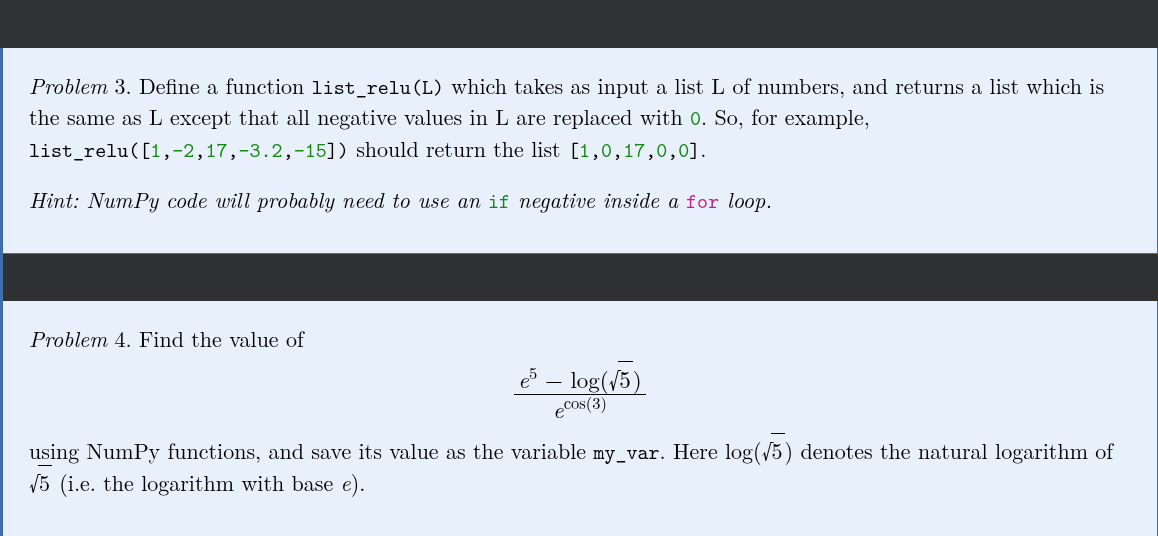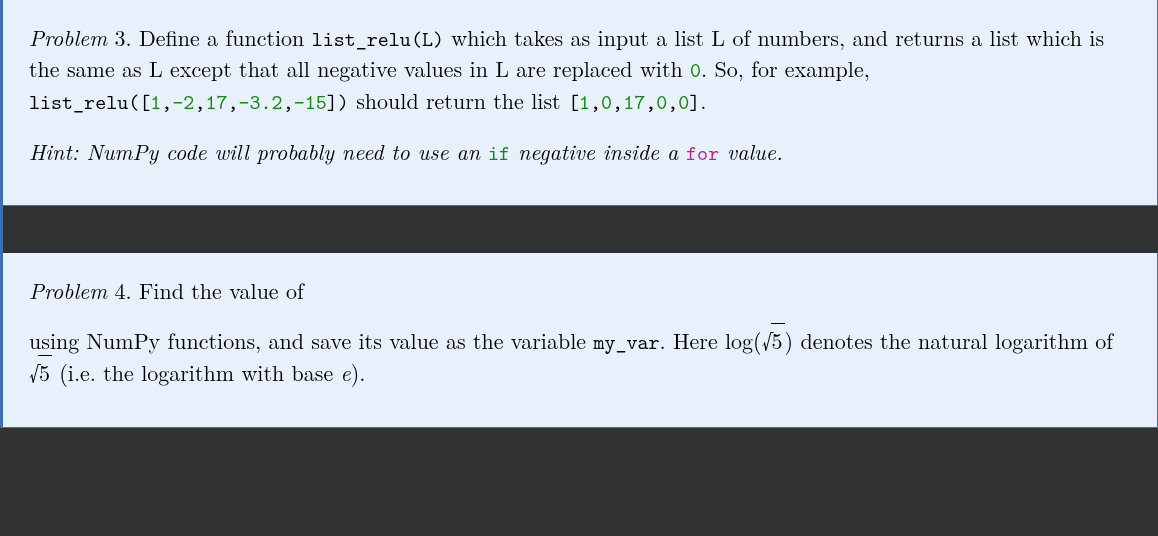--- a/index.html
+++ b/index.html
@@ -15,20 +15,21 @@
   .cell {
     background: #e8f0fb;
     border: 1px solid #3a6fb0;
     border-left: 3px solid #3a6fb0;
     padding: 22px 26px 24px 26px;
     box-sizing: border-box;
     position: relative;
   }
   .cell.first {
     border-top: none;
+    margin-top: 48px;
   }
   .cell.second {
     border-top: none;
     margin-top: 0;
   }
   .separator {
     height: 47px;
     background: #2f3133;
     border-left: 3px solid #3a6fb0;
   }
@@ -79,28 +80,38 @@
 </head>
 <body>
 
 <div class="cell first">
   <p class="para">
     <span class="problem-label">Problem</span>
     <span>3.</span>
     <span>Define a function </span><span class="mono blk">list_relu(L)</span><span> which takes as input a list L of numbers, and returns a list which is the same as L except that all negative values in L are replaced with </span><span class="mono num">0</span><span>. So, for example, </span><span class="mono blk">list_relu([</span><span class="mono num">1</span><span class="mono blk">,</span><span class="mono num">-2</span><span class="mono blk">,</span><span class="mono num">17</span><span class="mono blk">,</span><span class="mono num">-3.2</span><span class="mono blk">,</span><span class="mono num">-15</span><span class="mono blk">])</span><span> should return the list </span><span class="mono blk">[</span><span class="mono num">1</span><span class="mono blk">,</span><span class="mono num">0</span><span class="mono blk">,</span><span class="mono num">17</span><span class="mono blk">,</span><span class="mono num">0</span><span class="mono blk">,</span><span class="mono num">0</span><span class="mono blk">]</span><span>.</span>
   </p>
   <p class="para italic hint">
-    <span>Hint: NumPy code will probably need to use an </span><span class="mono kw-if" style="font-style:normal">if</span><span> negative inside a </span><span class="mono kw-for" style="font-style:normal">for</span><span> value.</span>
+    <span>Hint: NumPy code will probably need to use an </span><span class="mono kw-if" style="font-style:normal">if</span><span> negative inside a </span><span class="mono kw-for" style="font-style:normal">for</span><span> loop.</span>
   </p>
 </div>
 
 <div class="separator"></div>
 
 <div class="cell second">
-  <p class="para" style="margin-bottom:19px">
+  <p class="para" style="margin-bottom:10px">
     <span class="problem-label">Problem</span>
     <span>4.</span>
     <span>Find the value of</span>
   </p>
+  <div class="math-center">
+    <span class="frac">
+      <span class="top">
+        <span class="italic">e</span><sup>5</sup><span> − log(</span><span class="sqrt"><span class="radic">√</span><span class="radicand">5</span></span><span>)</span>
+      </span>
+      <span class="bot">
+        <span class="italic">e</span><sup>cos(3)</sup>
+      </span>
+    </span>
+  </div>
   <p class="para" style="margin-bottom:15px">
     <span>using NumPy functions, and save its value as the variable </span><span class="mono blk">my_var</span><span>. Here log(</span><span class="sqrt"><span class="radic">√</span><span class="radicand">5</span></span><span>) denotes the natural logarithm of </span><span class="sqrt"><span class="radic">√</span><span class="radicand">5</span></span><span> (i.e. the logarithm with base </span><span class="italic">e</span><span>).</span>
   </p>
 </div>
 
 </body></html>

